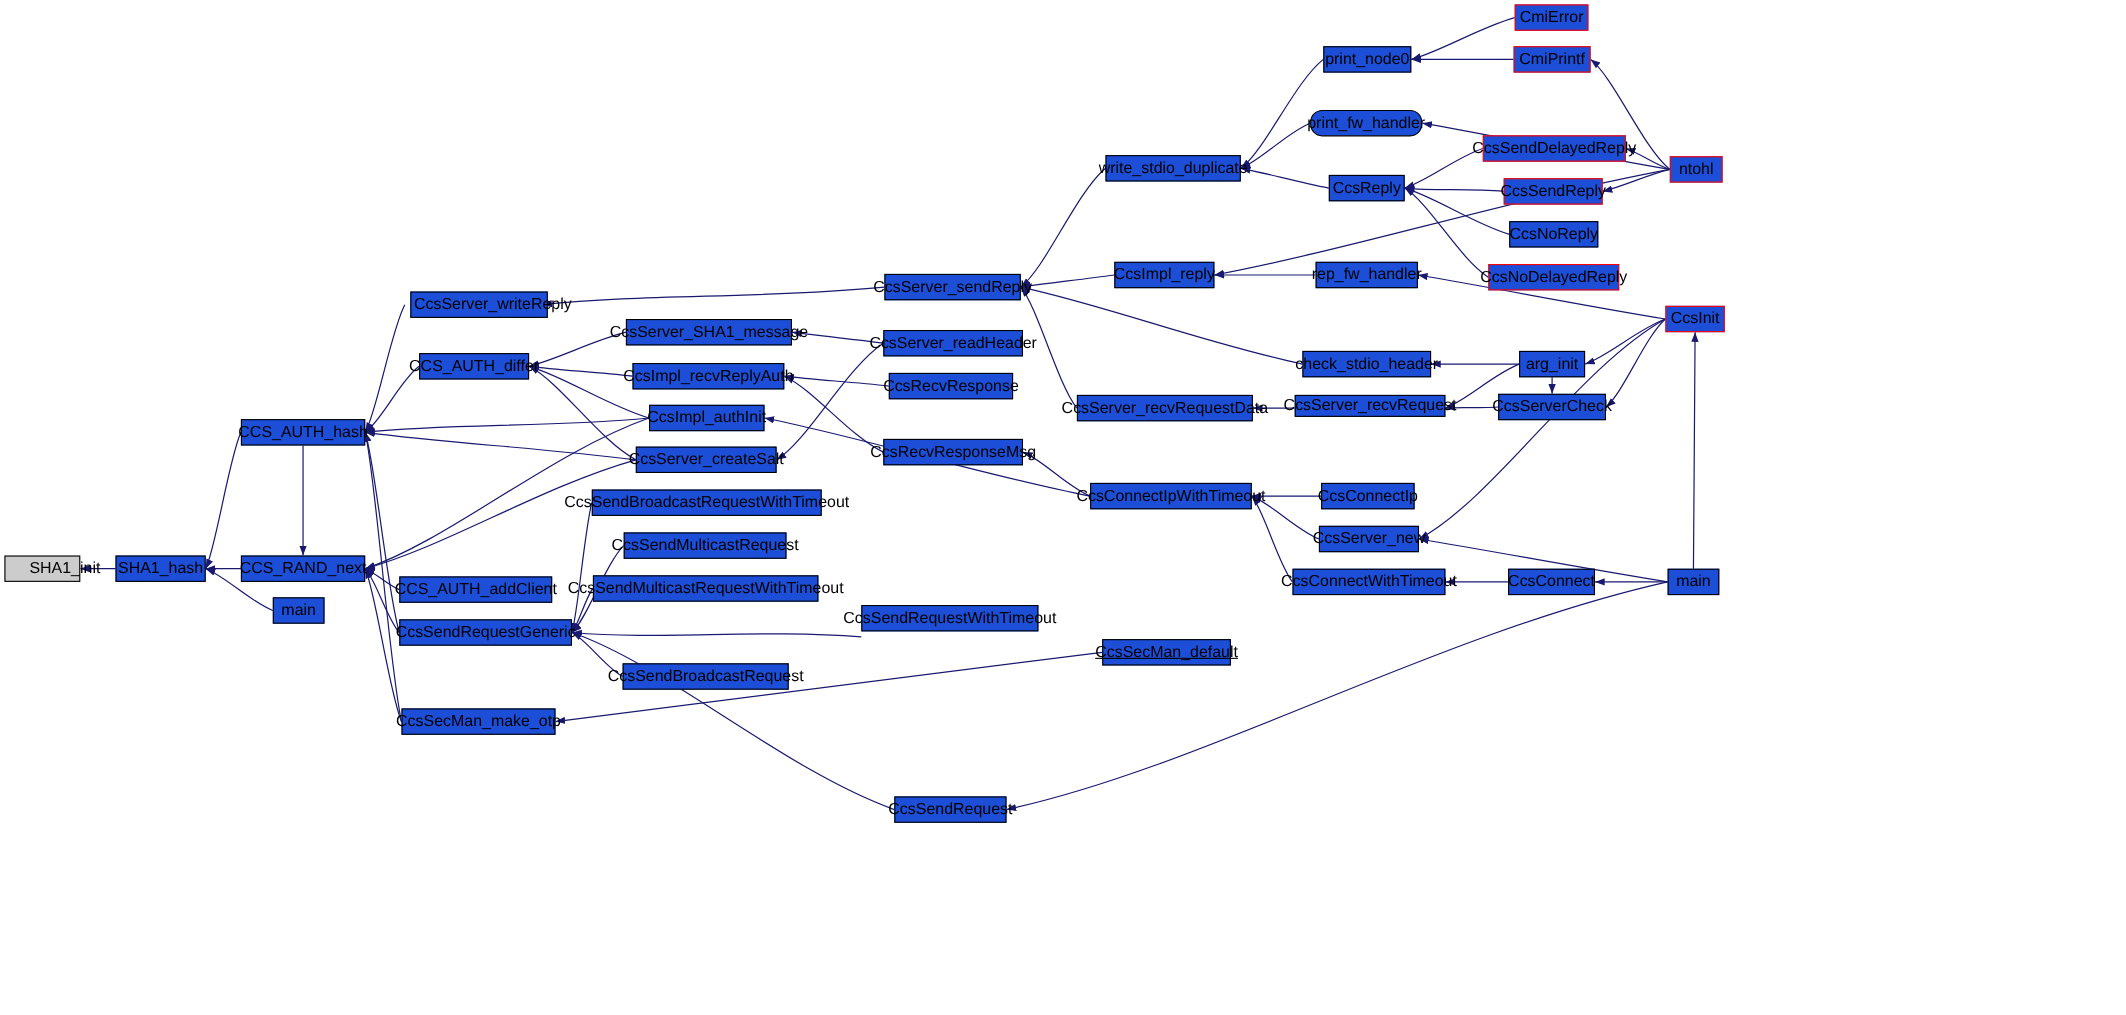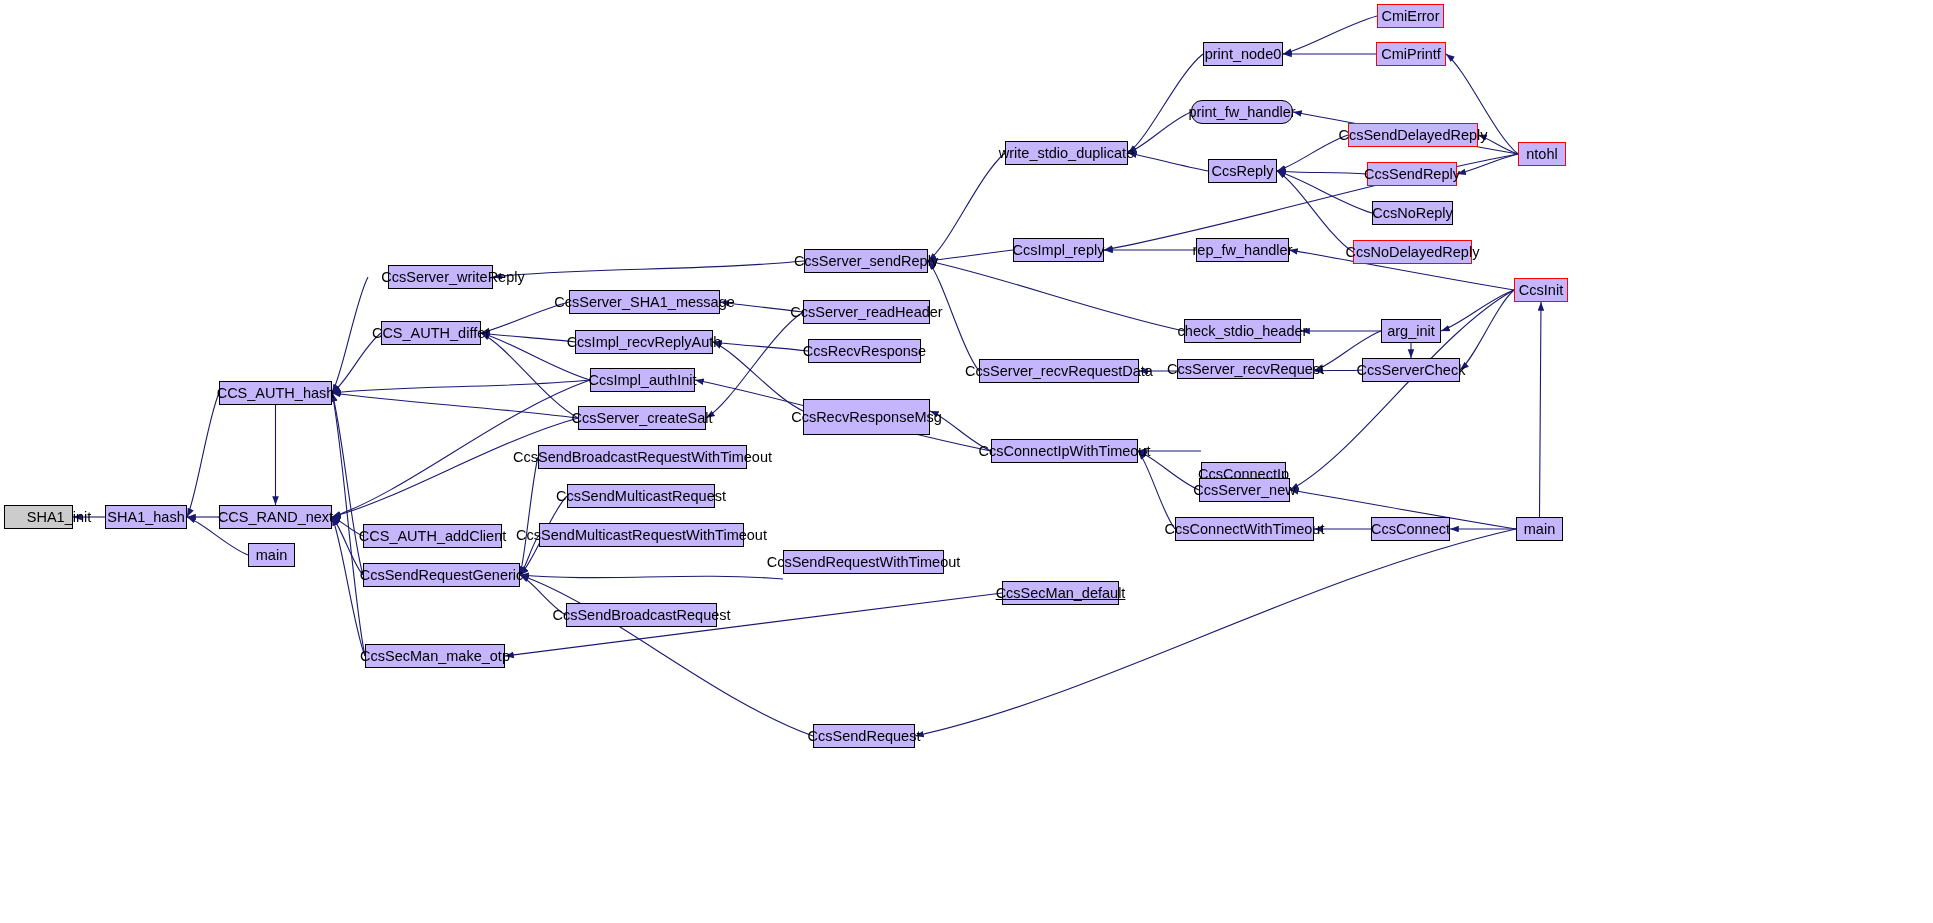--- a/index.html
+++ b/index.html
@@ -10,21 +10,21 @@
     height:923px;
     background:#ffffff;
     font-family:"Liberation Sans", sans-serif;
     overflow:hidden;
   }
   #edges{position:absolute;left:0;top:0;width:1933px;height:923px;}
   .node{
     position:absolute;
     box-sizing:border-box;
     border:1px solid #000000;
-    background:#c4b5fd;
+    background:#1d4ed8;
     color:#000000;
     font-size:14.5px;
     line-height:1;
     display:flex;
     align-items:center;
     justify-content:center;
     white-space:nowrap;
     height:24px;
     padding:0 7px;
   }
@@ -116,48 +116,48 @@
   </svg>
   <div id="node-layer">
       <div class="node filled" style="left: 4px; top: 505px; width: 69px; height: 24px;">SHA1_init</div>
       <div class="node" style="left: 105px; top: 505px; width: 82px; height: 24px;">SHA1_hash</div>
       <div class="node" style="left: 219px; top: 505px; width: 113px; height: 24px;">CCS_RAND_next</div>
       <div class="node" style="left: 219px; top: 381px; width: 113px; height: 24px;">CCS_AUTH_hash</div>
       <div class="node" style="left: 248px; top: 543px; width: 47px; height: 24px;">main</div>
       <div class="node" style="left: 363px; top: 524px; width: 139px; height: 24px;">CCS_AUTH_addClient</div>
       <div class="node" style="left: 363px; top: 563px; width: 157px; height: 24px;">CcsSendRequestGeneric</div>
       <div class="node" style="left: 365px; top: 644px; width: 140px; height: 24px;">CcsSecMan_make_otp</div>
-      <div class="node" style="left: 388px; top: 265px; width: 105px; height: 24px; padding-left: 32px;">CcsServer_writeReply</div>
+      <div class="node" style="left: 373px; top: 265px; width: 125px; height: 24px; padding-left: 32px;">CcsServer_writeReply</div>
       <div class="node" style="left: 381px; top: 321px; width: 100px; height: 24px; text-align: center;">CCS_AUTH_differ</div>
       <div class="node" style="left: 569px; top: 290px; width: 151px; height: 24px;">CcsServer_SHA1_message</div>
       <div class="node" style="left: 575px; top: 330px; width: 138px; height: 24px;">CcsImpl_recvReplyAuth</div>
       <div class="node" style="left: 590px; top: 368px; width: 105px; height: 24px;">CcsImpl_authInit</div>
       <div class="node" style="left: 578px; top: 406px; width: 128px; height: 24px;">CcsServer_createSalt</div>
       <div class="node" style="left: 538px; top: 445px; width: 209px; height: 24px;">CcsSendBroadcastRequestWithTimeout</div>
       <div class="node" style="left: 567px; top: 484px; width: 148px; height: 24px;">CcsSendMulticastRequest</div>
       <div class="node" style="left: 539px; top: 523px; width: 205px; height: 24px;">CcsSendMulticastRequestWithTimeout</div>
       <div class="node" style="left: 566px; top: 603px; width: 151px; height: 24px;">CcsSendBroadcastRequest</div>
       <div class="node" style="left: 808px; top: 339px; width: 113px; height: 24px;">CcsRecvResponse</div>
       <div class="node" style="left: 803px; top: 300px; width: 127px; height: 24px;">CcsServer_readHeader</div>
       <div class="node" style="left: 804px; top: 249px; width: 124px; height: 24px;">CcsServer_sendReply</div>
-      <div class="node" style="left: 803px; top: 399px; width: 127px; height: 36px;">CcsRecvResponseMsg</div>
+      <div class="node" style="left: 803px; top: 399px; width: 127px; height: 24px;">CcsRecvResponseMsg</div>
       <div class="node" style="left: 783px; top: 550px; width: 161px; height: 24px;">CcsSendRequestWithTimeout</div>
       <div class="node" style="left: 813px; top: 724px; width: 102px; height: 24px;">CcsSendRequest</div>
       <div class="node" style="left: 979px; top: 359px; width: 160px; height: 24px;">CcsServer_recvRequestData</div>
       <div class="node" style="left: 1013px; top: 238px; width: 91px; height: 24px;">CcsImpl_reply</div>
       <div class="node" style="left: 991px; top: 439px; width: 147px; height: 24px;">CcsConnectIpWithTimeout</div>
       <div class="node" style="left: 1002px; top: 581px; width: 117px; height: 24px; text-decoration: underline;">CcsSecMan_default</div>
       <div class="node" style="left: 1005px; top: 141px; width: 123px; height: 24px;">write_stdio_duplicate</div>
       <div class="node" style="left: 1191px; top: 100px; width: 102px; height: 24px; border-radius: 11px;">print_fw_handler</div>
       <div class="node" style="left: 1203px; top: 42px; width: 80px; height: 24px; text-align: center;">print_node0</div>
       <div class="node" style="left: 1196px; top: 238px; width: 93px; height: 24px;">rep_fw_handler</div>
       <div class="node" style="left: 1208px; top: 159px; width: 69px; height: 24px;">CcsReply</div>
       <div class="node" style="left: 1184px; top: 319px; width: 117px; height: 24px;">check_stdio_header</div>
       <div class="node" style="left: 1177px; top: 359px; width: 137px; height: 20px;">CcsServer_recvRequest</div>
-      <div class="node" style="left: 1201px; top: 439px; width: 85px; height: 24px; margin-top: 23px;">CcsConnectIp</div>
+      <div class="node" style="left: 1201px; top: 439px; width: 85px; height: 24px;">CcsConnectIp</div>
       <div class="node" style="left: 1199px; top: 478px; width: 91px; height: 24px;">CcsServer_new</div>
       <div class="node" style="left: 1175px; top: 517px; width: 139px; height: 24px;">CcsConnectWithTimeout</div>
       <div class="node red" style="left: 1348px; top: 123px; width: 130px; height: 24px;">CcsSendDelayedReply</div>
       <div class="node red" style="left: 1367px; top: 162px; width: 90px; height: 24px;">CcsSendReply</div>
       <div class="node" style="left: 1372px; top: 201px; width: 81px; height: 24px;">CcsNoReply</div>
       <div class="node red" style="left: 1353px; top: 240px; width: 119px; height: 24px;">CcsNoDelayedReply</div>
       <div class="node red" style="left: 1377px; top: 4px; width: 67px; height: 24px;">CmiError</div>
       <div class="node red" style="left: 1376px; top: 42px; width: 70px; height: 24px;">CmiPrintf</div>
       <div class="node" style="left: 1381px; top: 319px; width: 60px; height: 24px;">arg_init</div>
       <div class="node" style="left: 1362px; top: 358px; width: 98px; height: 24px;">CcsServerCheck</div>

